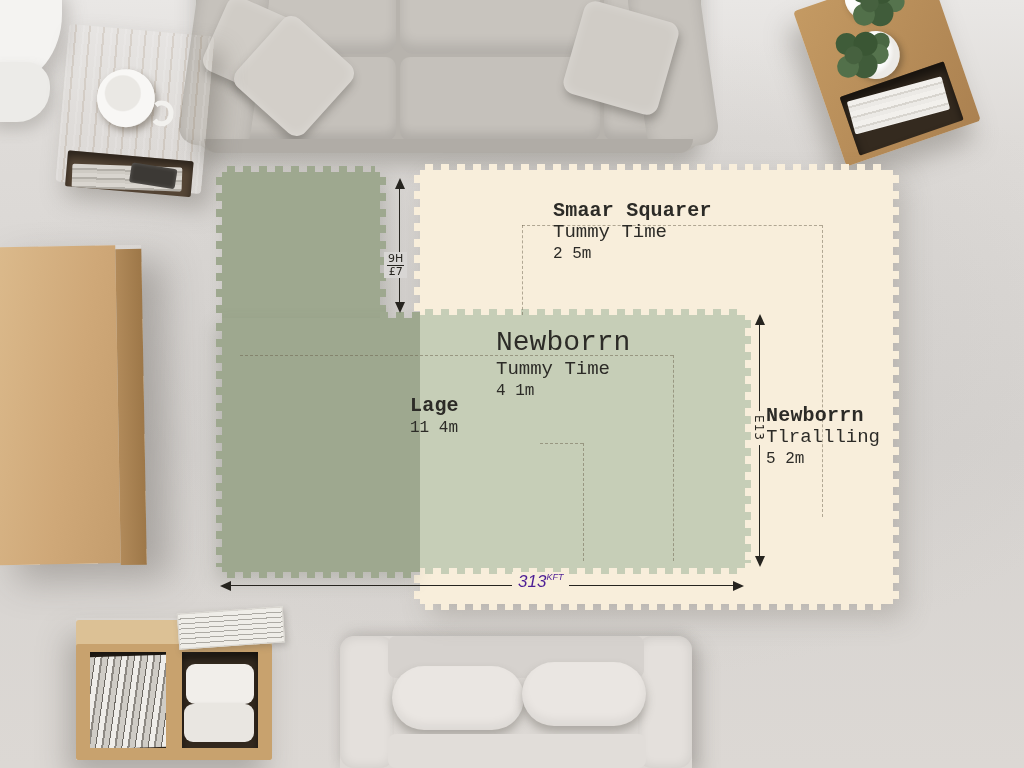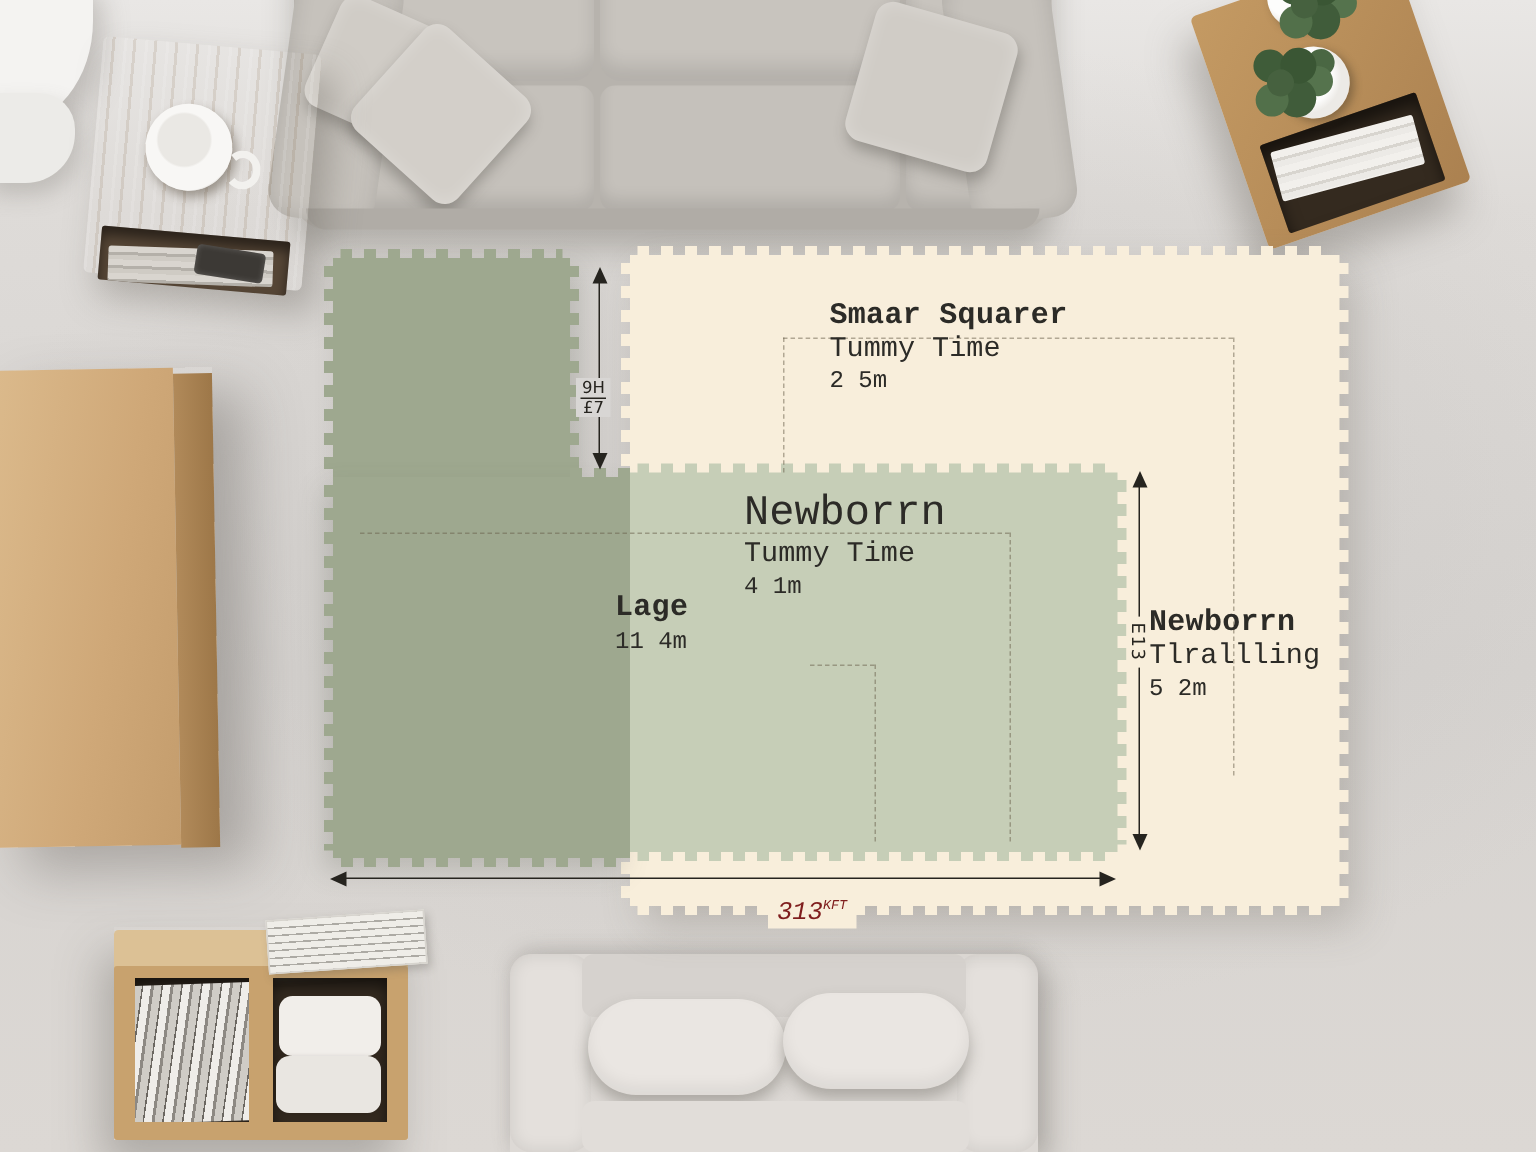--- a/index.html
+++ b/index.html
@@ -129,22 +129,22 @@
   .ah-up{border-left:5px solid transparent;border-right:5px solid transparent;border-bottom:11px solid #26241f;}
   .ah-down{border-left:5px solid transparent;border-right:5px solid transparent;border-top:11px solid #26241f;}
   .ah-left{border-top:5px solid transparent;border-bottom:5px solid transparent;border-right:11px solid #26241f;}
   .ah-right{border-top:5px solid transparent;border-bottom:5px solid transparent;border-left:11px solid #26241f;}
   .dim-frac{position:absolute;font-size:11px;line-height:1.05;text-align:center;
     background:#d8d6d4;padding:1px 3px;color:#26241f;font-family:"DejaVu Sans",sans-serif;}
   .dim-frac .top{display:block;border-bottom:1px solid #26241f;padding:0 1px;}
   .dim-frac .bot{display:block;}
   .dim-rot{position:absolute;font-size:12px;letter-spacing:1px;color:#26241f;background:#f8eedb;
     padding:1px 4px;transform:rotate(90deg);font-family:"DejaVu Sans",sans-serif;}
-  .dim-bottom{position:absolute;font-family:Liberation Mono, monospace;font-style:italic;font-size:17px;
-    color:#7f1d1d;background:#f8eedb;padding:0 6px;margin-top:27px;}
+  .dim-bottom{position:absolute;font-family:Liberation Sans, sans-serif;font-style:italic;font-size:17px;
+    color:#4c1d95;background:#f8eedb;padding:0 6px;}
   .dim-bottom sup{font-size:9px;font-style:italic;}
 </style>
 </head>
 <body>
 
 <div class="scene">
 
   <div class="abs armchair"></div>
   <div class="abs armchair2"></div>
 

